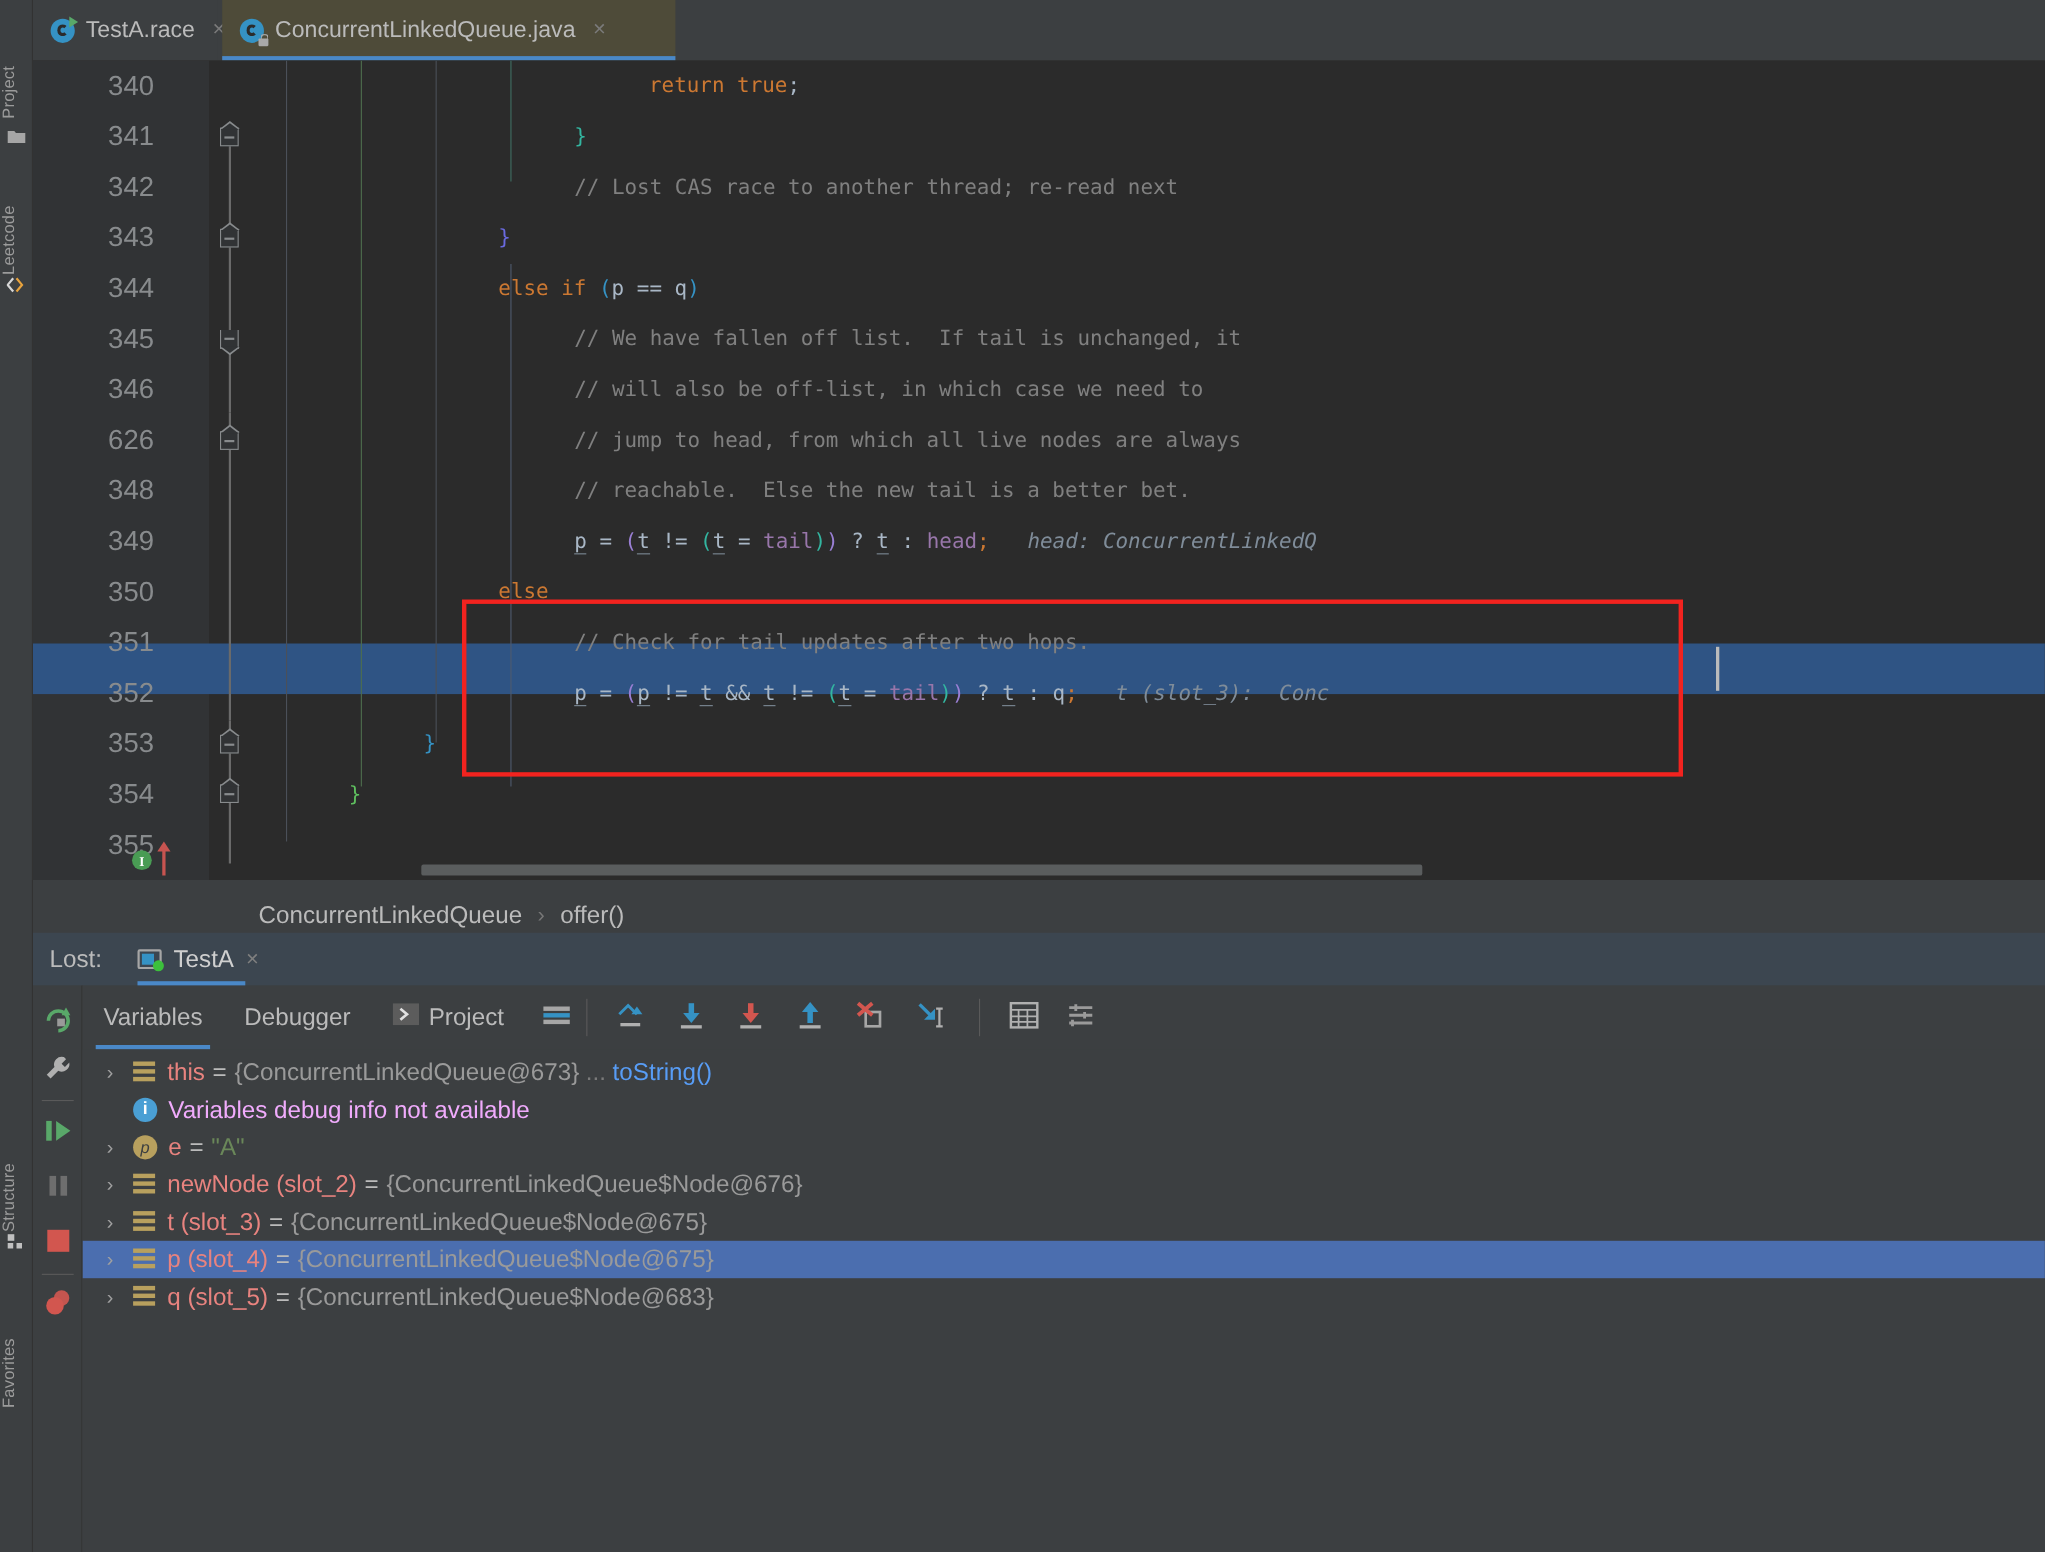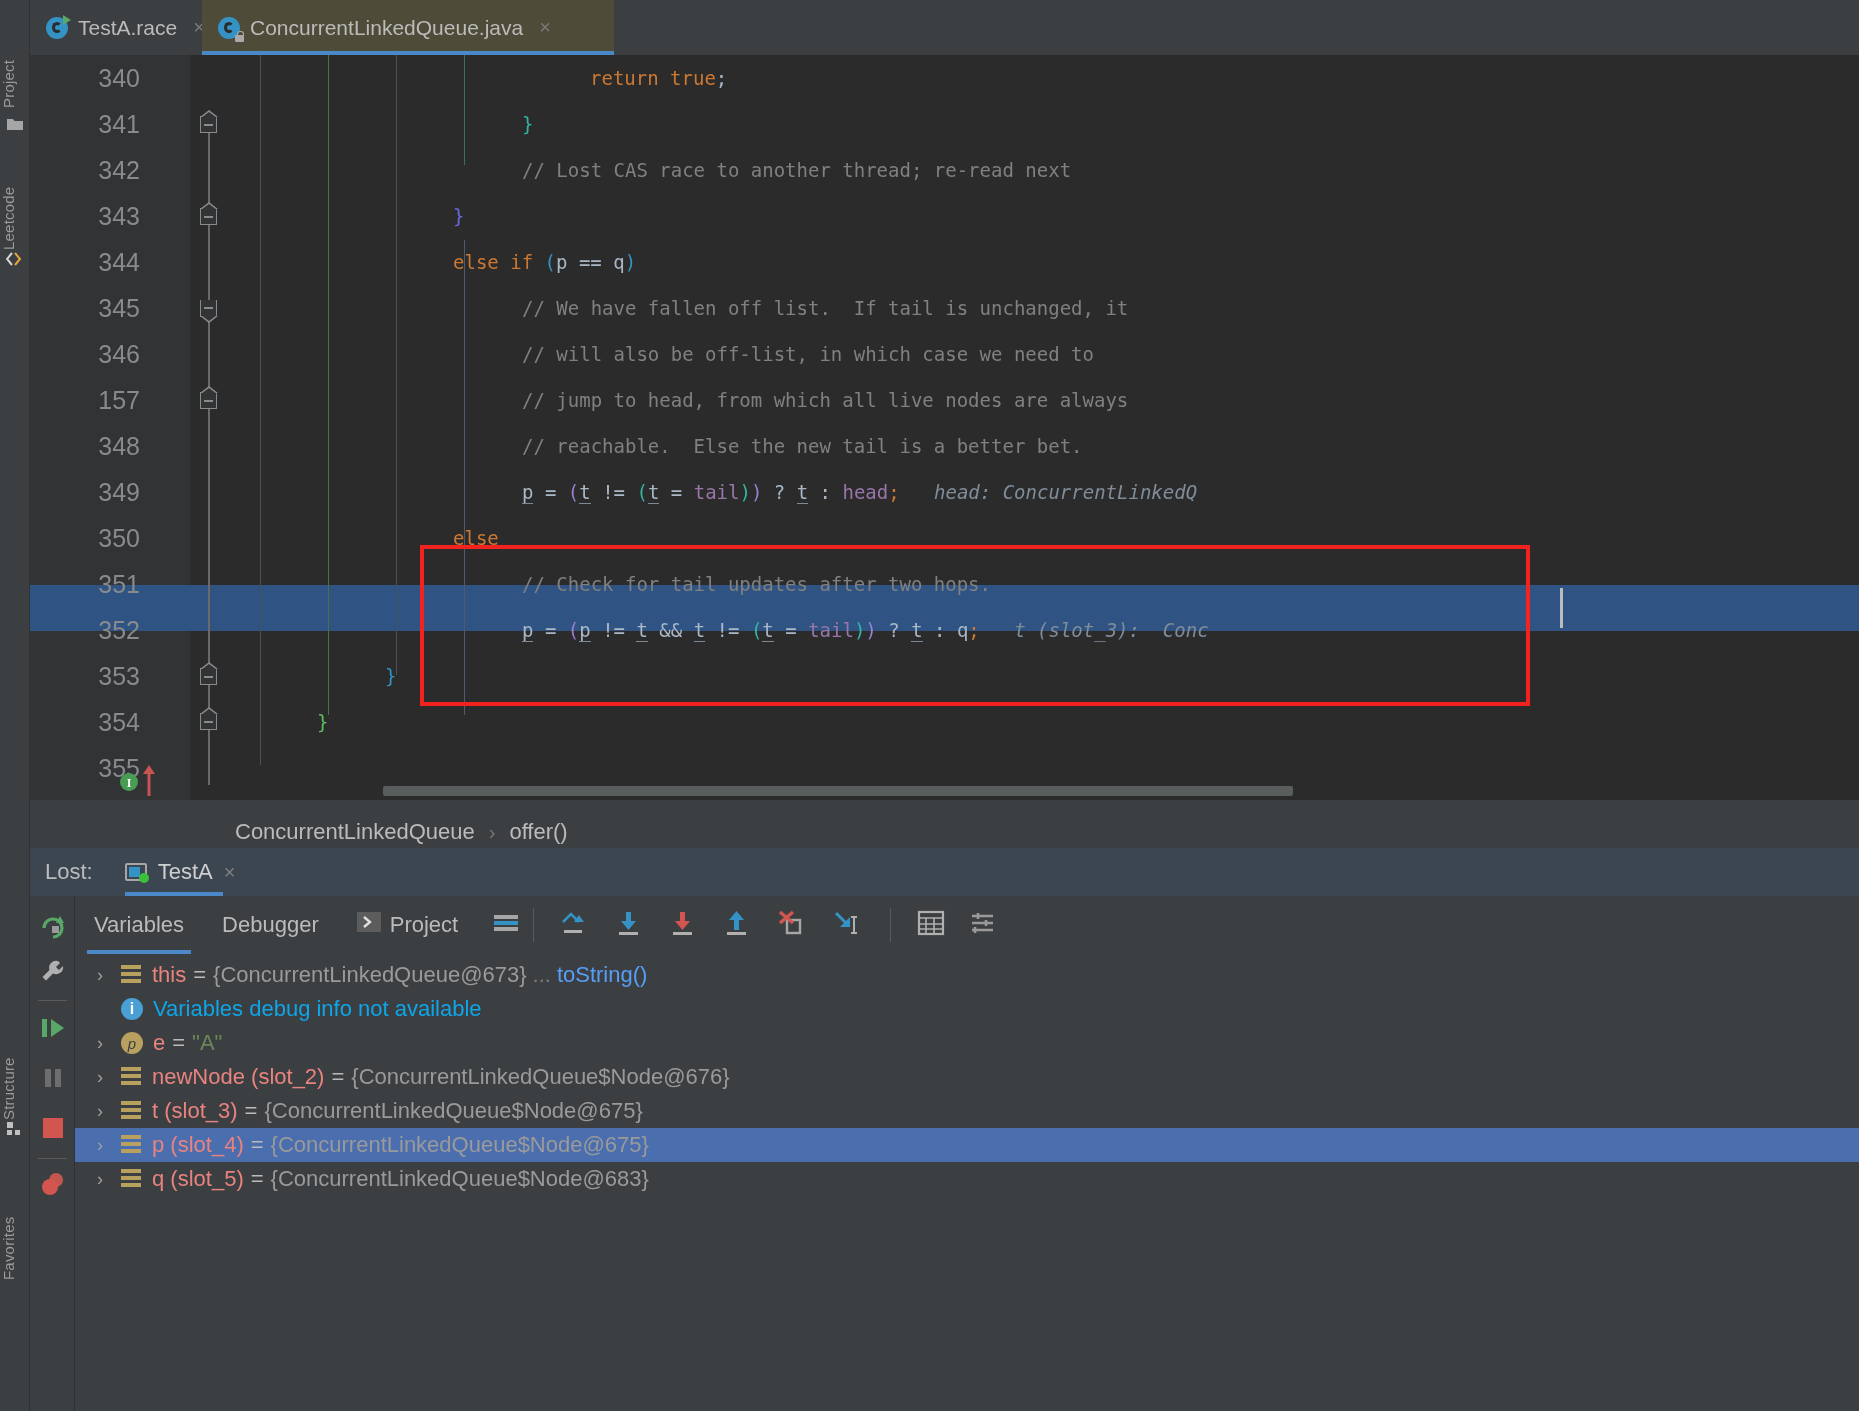--- a/index.html
+++ b/index.html
@@ -228,21 +228,21 @@
     width:22px;height:22px;border-radius:50%;background:#4a9fd4;color:#ffffff;
     font-size:16px; font-weight:bold; display:flex;align-items:center;justify-content:center;
     flex:0 0 auto; margin:0 10px 0 46px;
   }
   .vname{ color:#e8837f; }
   .veq{ color:#bbbbbb; margin:0 7px; }
   .vval{ color:#9a9a9a; }
   .vstr{ color:#6a8759; }
   .vlink{ color:#589df6; }
   .vellipsis{ color:#7a7a7a; margin:0 6px; }
-  .vtext{ color:#0ea5e9; }
+  .vtext{ color:#f0abfc; }
 </style>
 </head>
 <body>
 
 <div class="app">
 
   <div class="left-strip">
     <div class="vlabel" style="top:8px;height:100px;">Project</div>
     <div class="vicon" style="top:115px;">
       <svg width="18" height="18" viewBox="0 0 18 18">
@@ -311,21 +311,21 @@
         <div class="lnum" style="top: 92px;">342</div>
         <div class="line" style="top: 92px; left: 492px;"><span class="cmt">// Lost CAS race to another thread; re-read next</span></div>
         <div class="lnum" style="top: 138px;">343</div>
         <div class="line" style="top: 138px; left: 423px;"><span class="brc-indigo">}</span></div>
         <div class="lnum" style="top: 184px;">344</div>
         <div class="line" style="top: 184px; left: 423px;"><span class="kw">else</span><span class="plain"> </span><span class="kw">if</span><span class="plain"> </span><span class="brc-blue">(</span><span class="plain">p</span><span class="plain"> == </span><span class="plain">q</span><span class="brc-blue">)</span></div>
         <div class="lnum" style="top: 230px;">345</div>
         <div class="line" style="top: 230px; left: 492px;"><span class="cmt">// We have fallen off list.  If tail is unchanged, it</span></div>
         <div class="lnum" style="top: 276px;">346</div>
         <div class="line" style="top: 276px; left: 492px;"><span class="cmt">// will also be off-list, in which case we need to</span></div>
-        <div class="lnum" style="top: 322px;">157</div>
+        <div class="lnum" style="top: 322px;">626</div>
         <div class="line" style="top: 322px; left: 492px;"><span class="cmt">// jump to head, from which all live nodes are always</span></div>
         <div class="lnum" style="top: 368px;">348</div>
         <div class="line" style="top: 368px; left: 492px;"><span class="cmt">// reachable.  Else the new tail is a better bet.</span></div>
         <div class="lnum" style="top: 414px;">349</div>
         <div class="line" style="top: 414px; left: 492px;"><span class="plain ul">p</span><span class="plain"> = </span><span class="brc-purple">(</span><span class="plain ul">t</span><span class="plain"> != </span><span class="brc-teal">(</span><span class="plain ul">t</span><span class="plain"> = </span><span class="field">tail</span><span class="brc-teal">)</span><span class="brc-purple">)</span><span class="plain"> ? </span><span class="plain ul">t</span><span class="plain"> : </span><span class="field">head</span><span class="kw">;</span><span class="hint">   head: ConcurrentLinkedQ</span></div>
         <div class="lnum" style="top: 460px;">350</div>
         <div class="line" style="top: 460px; left: 423px;"><span class="kw">else</span></div>
         <div class="lnum" style="top: 506px;">351</div>
         <div class="line" style="top: 506px; left: 492px;"><span class="cmt">// Check for tail updates after two hops.</span></div>
         <div class="lnum" style="top: 552px;">352</div>

